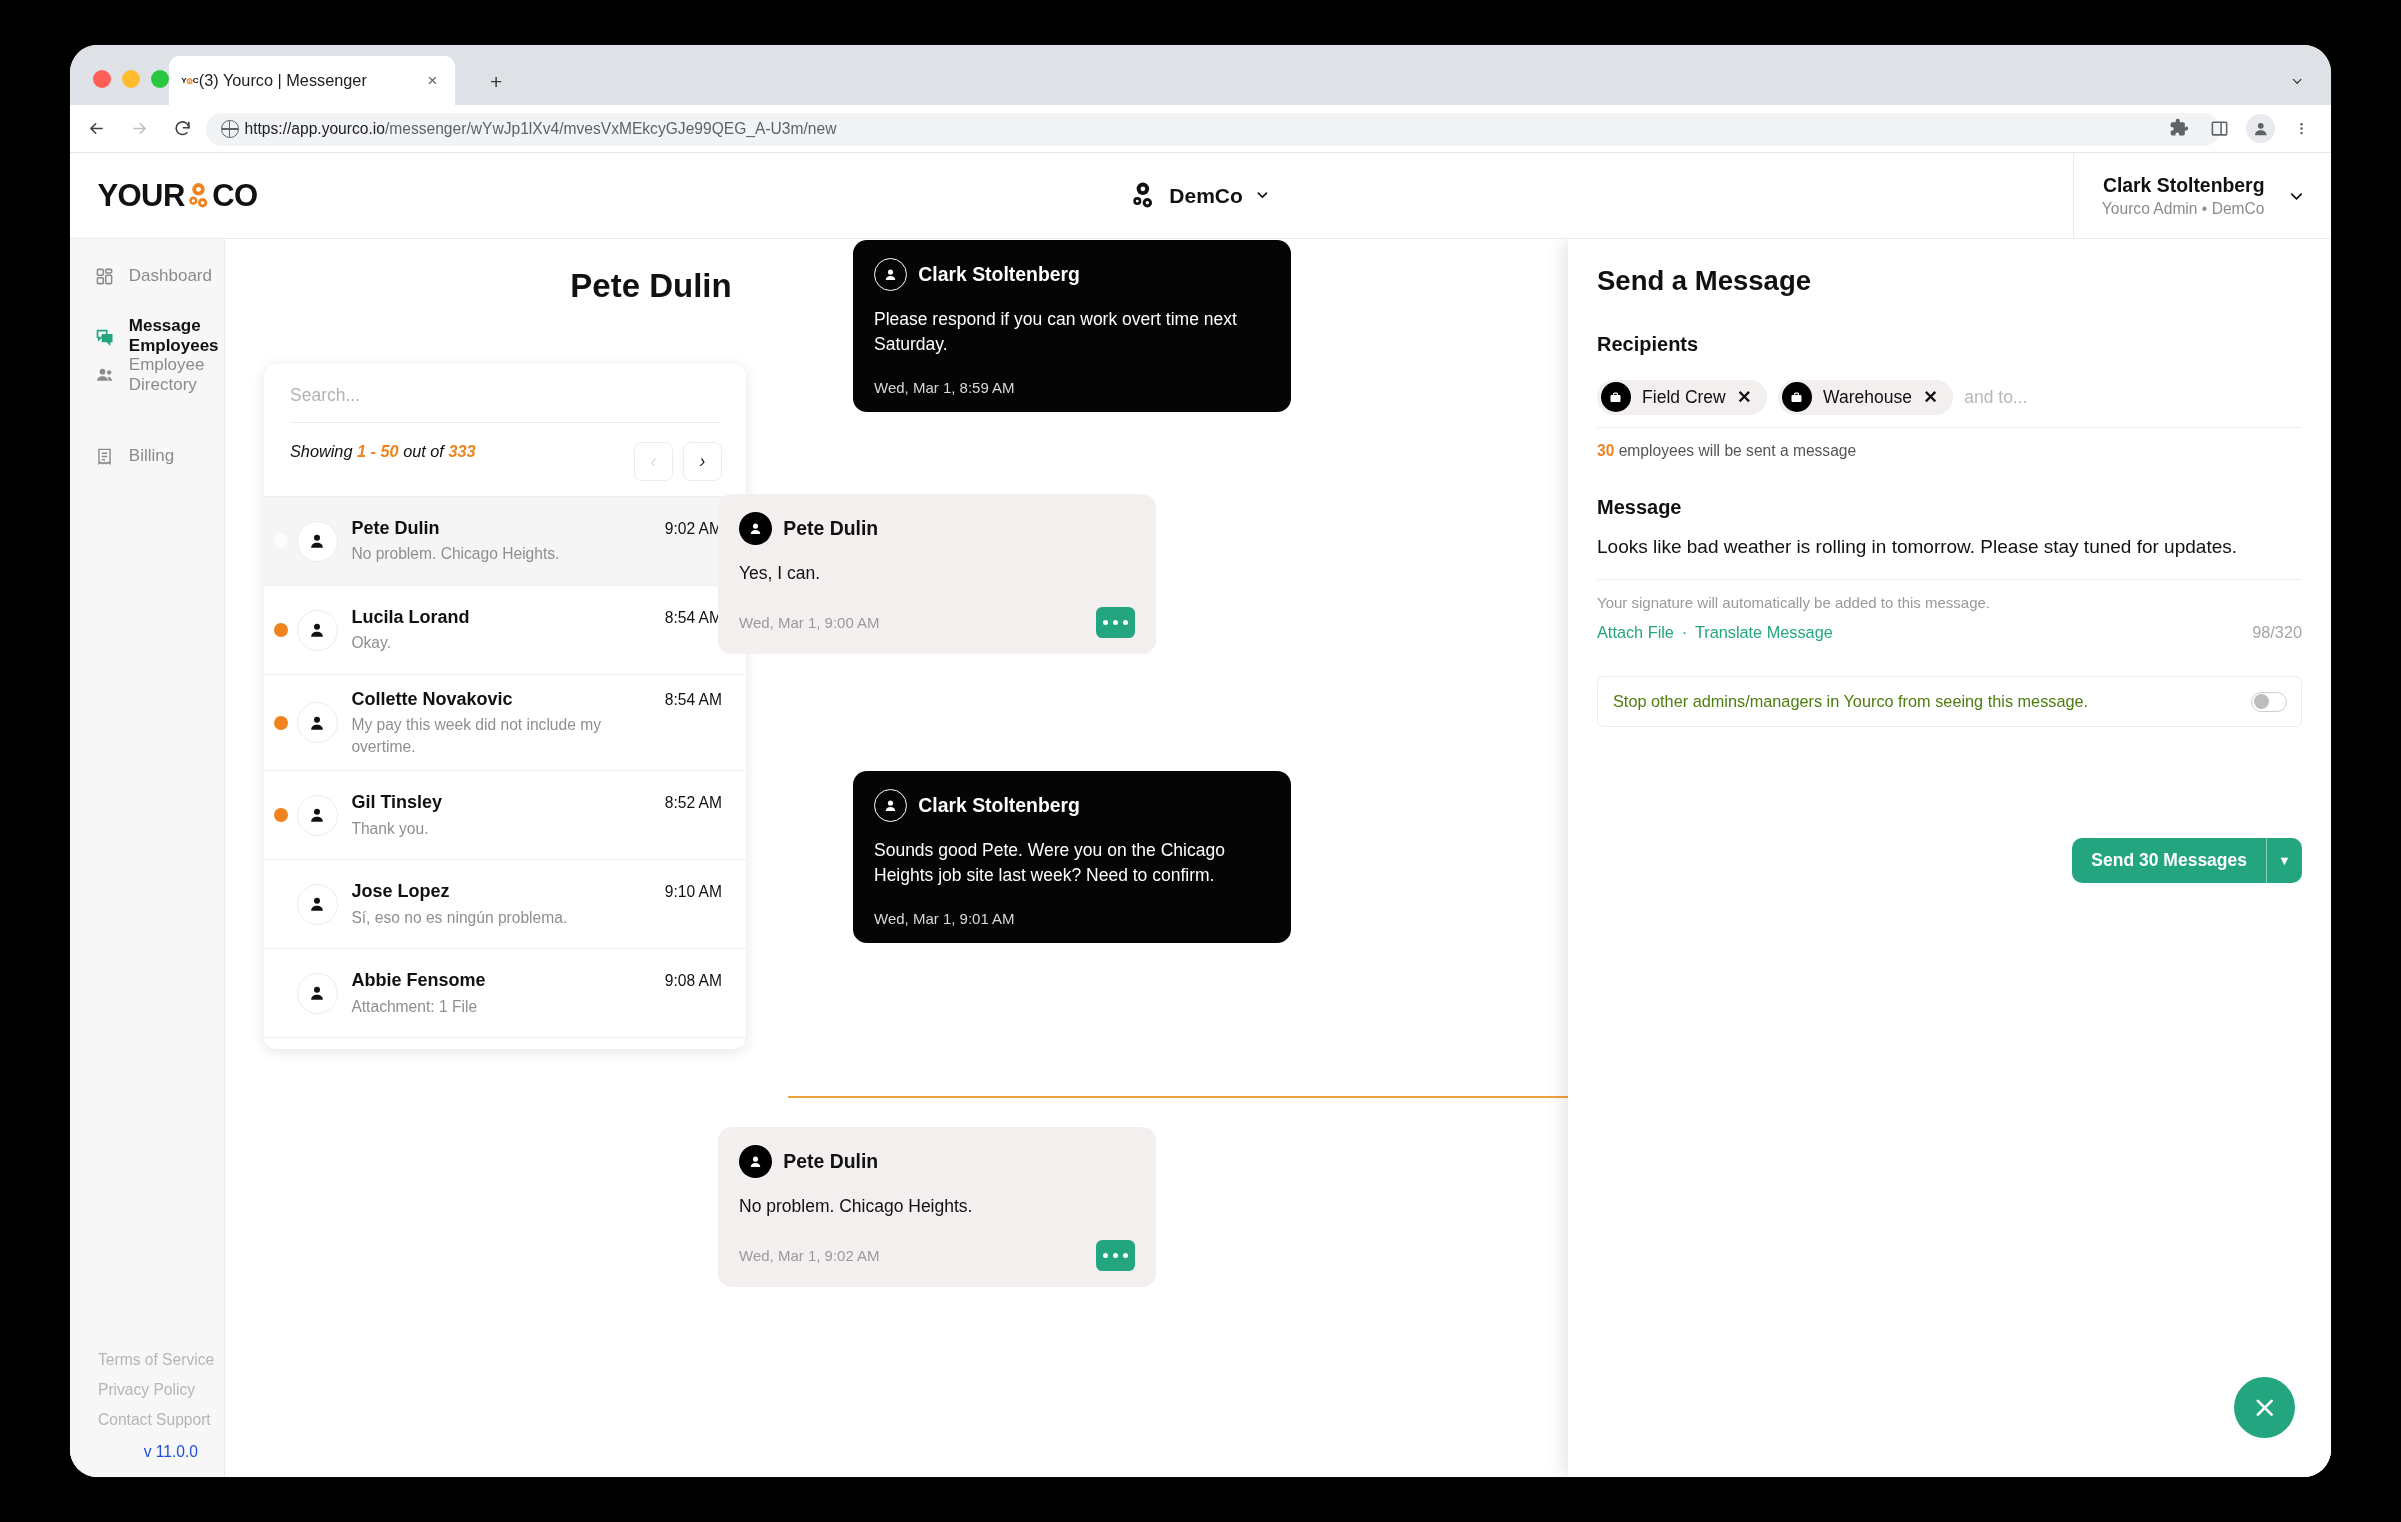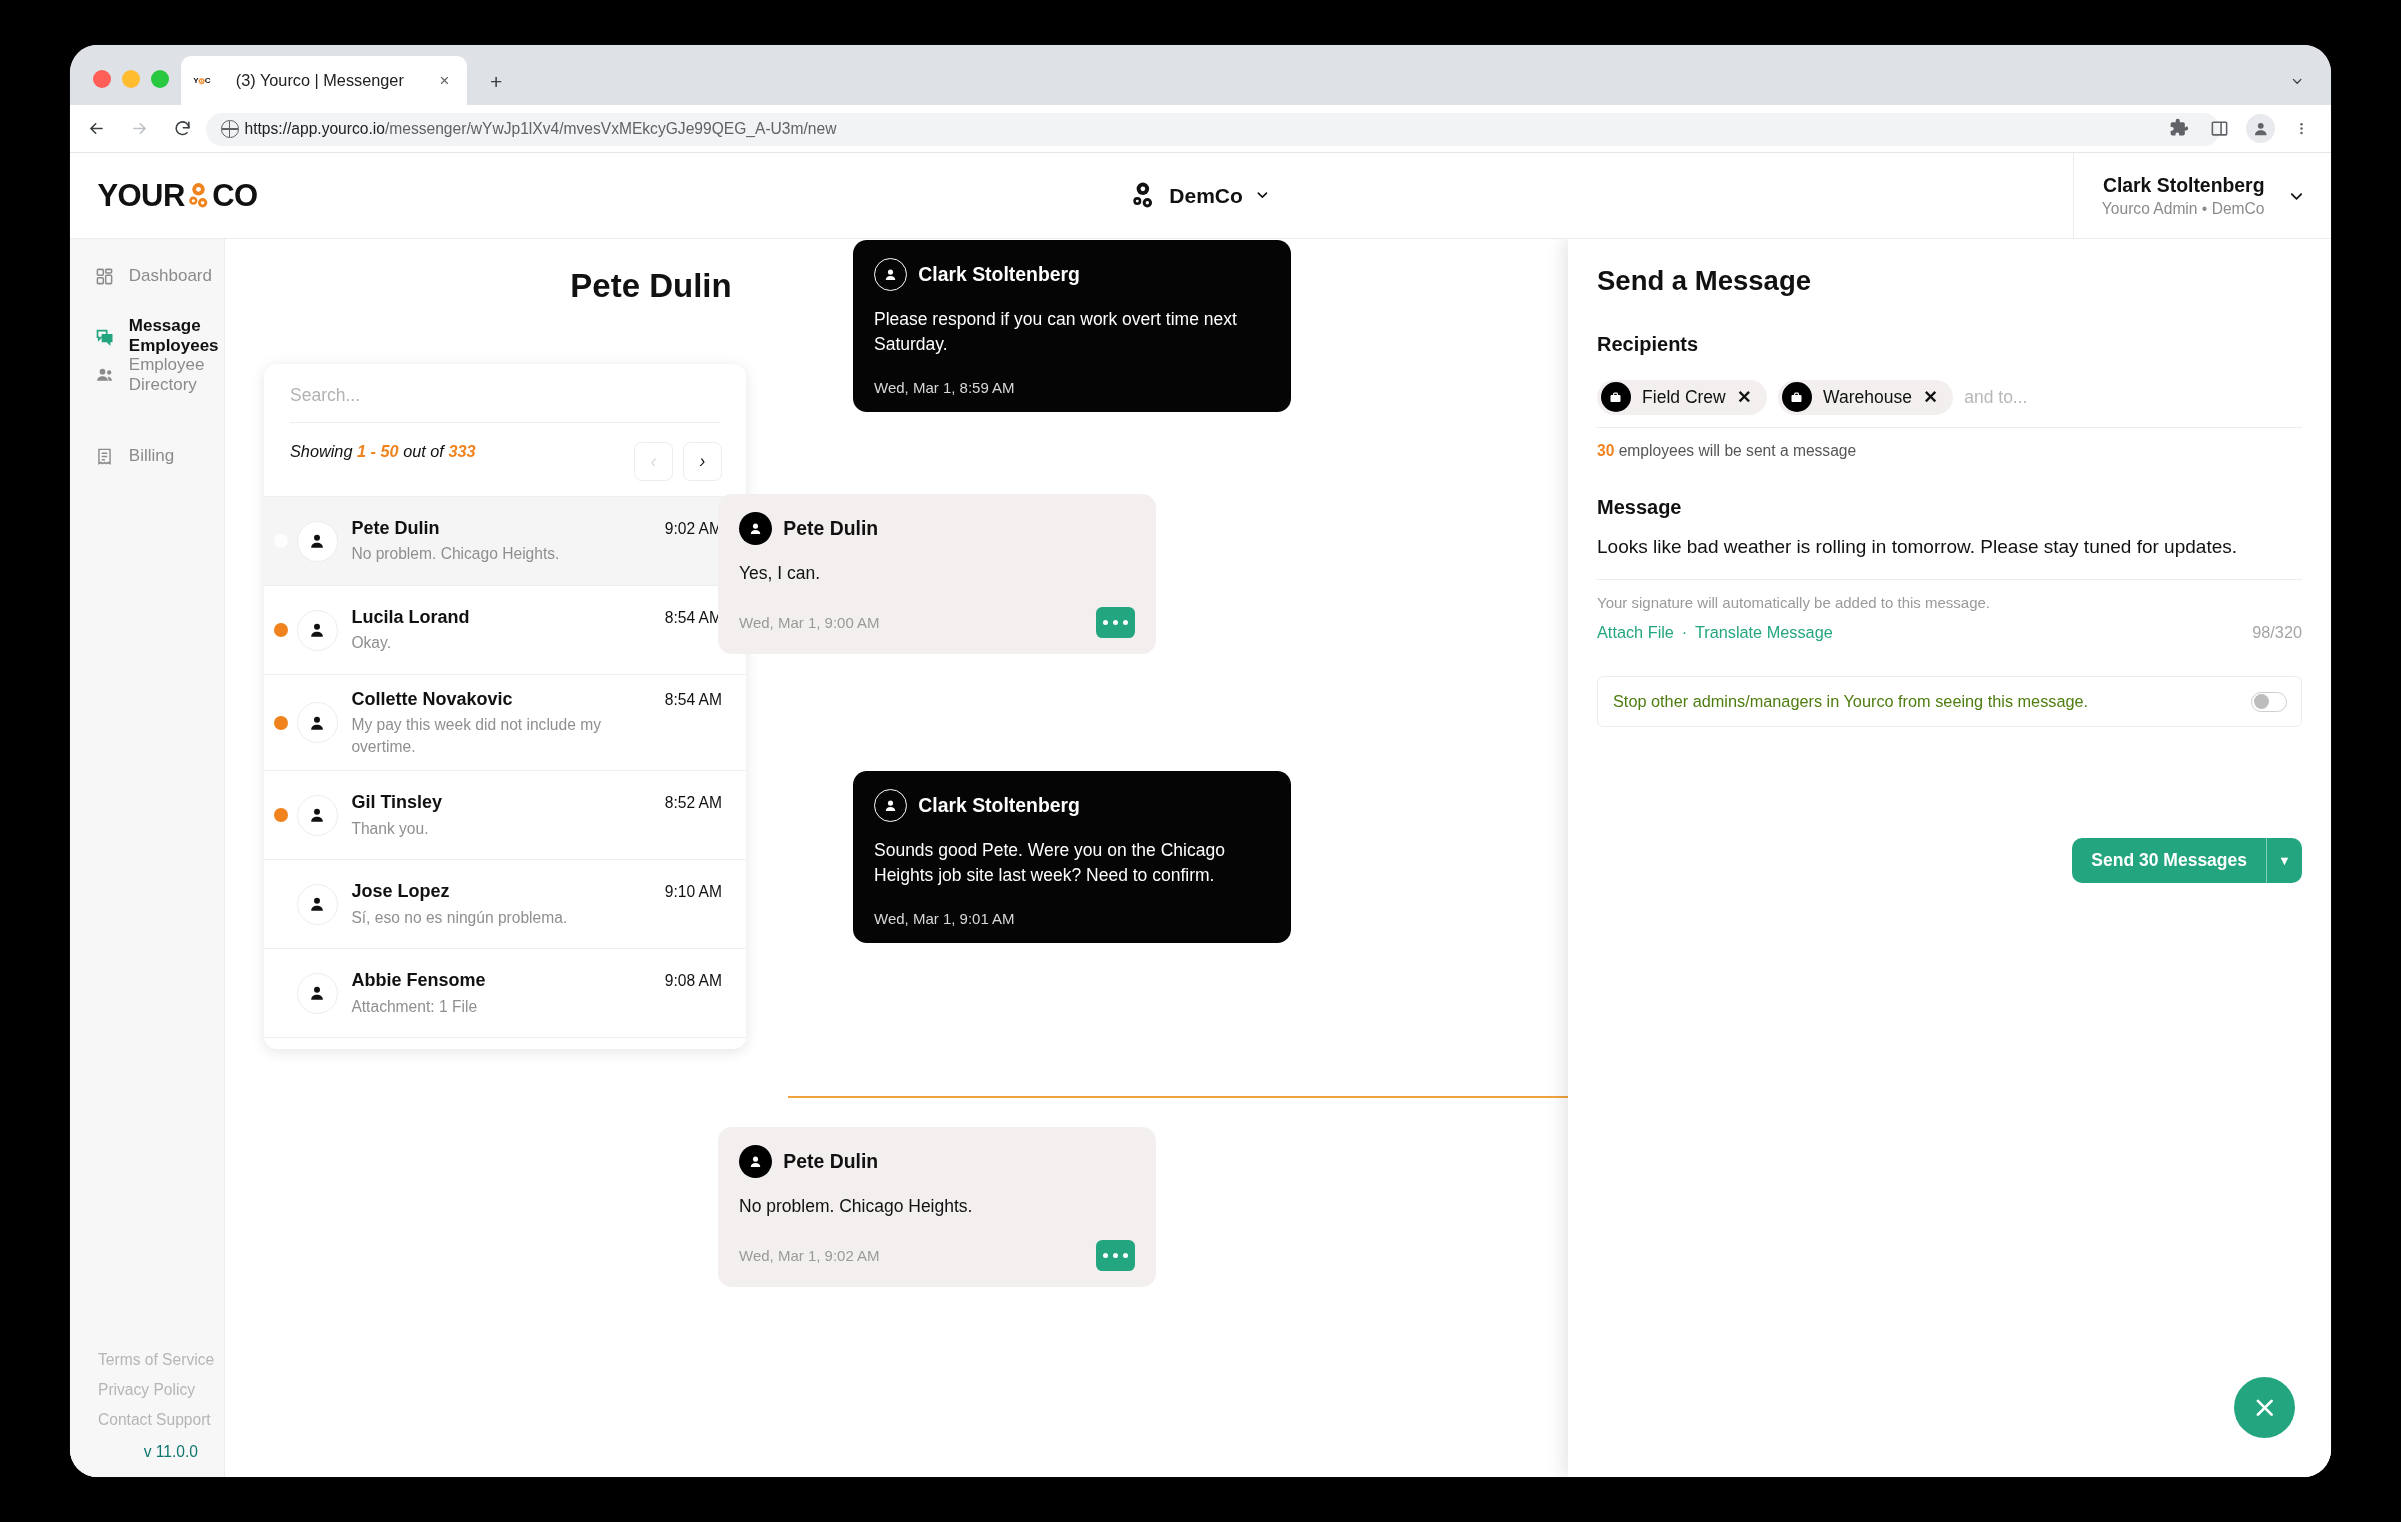--- a/index.html
+++ b/index.html
@@ -27,27 +27,27 @@
     height: 60px;
     background: #dee1e6;
   }
   .traffic { position:absolute; top:25px; display:flex; gap:11.3px; left:22.5px; }
   .dot { width: 18px; height: 18px; border-radius: 50%; }
   .dot.r { background:#ff5f57; }
   .dot.y { background:#febc2e; }
   .dot.g { background:#28c840; }
 
   #tab {
-    position: absolute; left: 111px; top: 11.3px;
+    position: absolute; left: 99px; top: 11.3px;
     width: 286px; height: 49px;
     background: #fff;
     border-radius: 10px 10px 0 0;
     display: flex; align-items: center;
     padding: 0 12.5px;
-    gap: 26px;
+    gap: 1px;
   }
   #tab-favicon {
     width: 16.3px; height: 16.3px;
     display: flex; align-items: center; justify-content: center;
     font-size: 8.1px; font-weight: bold; color: #111;
     letter-spacing: -0.6px;
     flex: 0 0 auto;
   }
   #tab-favicon .gearbit { color: #f0831e; }
   #tab-title {
@@ -159,21 +159,21 @@
     font-size: 17px; color:#8b8b8b;
   }
   .nav-item.active { color:#111; font-weight: 600; }
   .nav-icon { width: 21px; height:21px; display:flex; align-items:center; justify-content:center; flex:0 0 auto; }
   .nav-gap { height: 21px; }
   #sidebar-footer {
     position:absolute; left:4px; right:0; bottom: 16.3px;
     padding-left: 24px;
   }
   .footer-link { font-size: 15.6px; color:#b5b5b5; margin-bottom: 12px; }
-  #version { font-size: 15.6px; color:#0f766e; text-align:right; padding-right: 26px; margin-top: 13.8px; }
+  #version { font-size: 15.6px; color:#1d4ed8; text-align:right; padding-right: 26px; margin-top: 13.8px; }
 
   
   #main { flex: 1 1 auto; position:relative; overflow:hidden; }
   #thread-title {
     position:absolute; left: 0; right: 0; top: 27.5px;
     text-align:center; font-size: 33px; font-weight: 700; color:#111;
     
     width: 794px; margin-left: 29px;
   }
 

